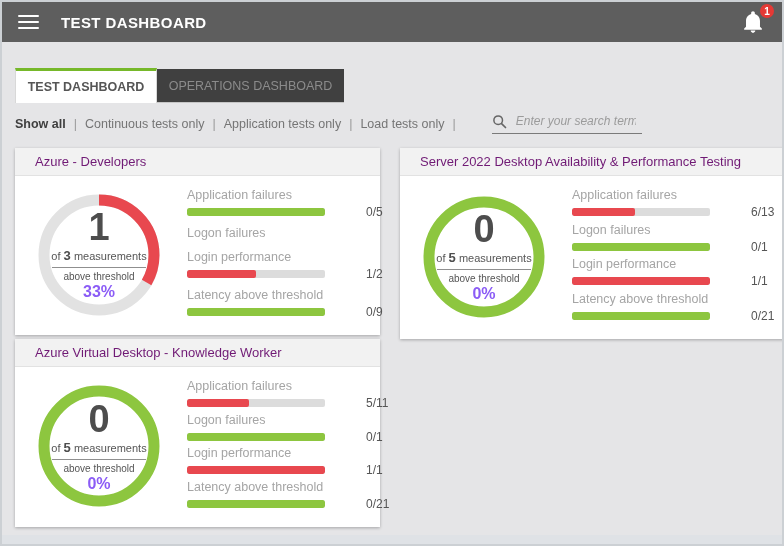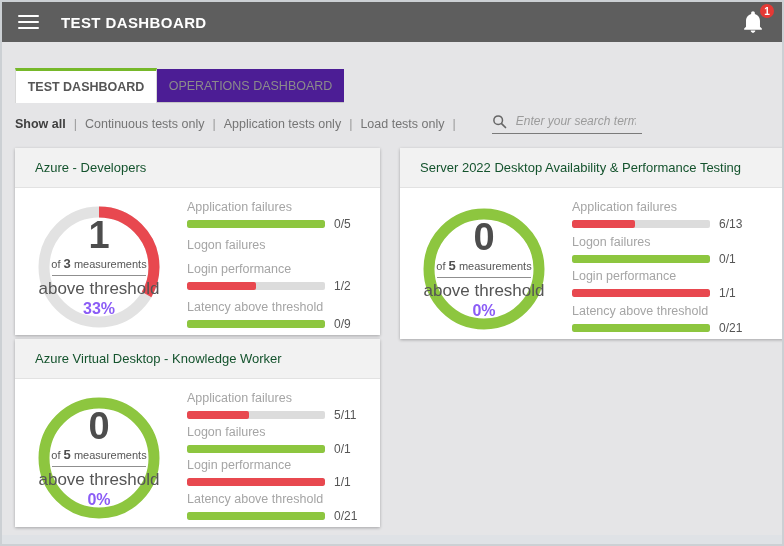--- a/index.html
+++ b/index.html
@@ -25,21 +25,21 @@
     display:flex; align-items:center; justify-content:center;
   }
   
   .tabs { position:absolute; top:66px; left:13px; display:flex; align-items:flex-end; }
   .tab { display:flex; align-items:center; justify-content:center; font-size:12.5px; cursor:pointer; }
   .tab-active {
     width:142px; height:35px; background:#fff; color:#555; font-weight:bold;
     border-top:3px solid #76b82a; border-left:1px solid #d8d8d8; border-right:1px solid #d8d8d8;
   }
   .tab-inactive {
-    width:187px; height:34px; background:#4c1d95; color:#8b8b8b;
+    width:187px; height:34px; background:#404040; color:#8b8b8b;
     border-bottom:1px solid #c6c6c6;
   }
   
   .filterbar { position:absolute; top:111px; left:13px; display:flex; align-items:center; }
   .filter-link { font-size:12.5px; color:#757575; cursor:pointer; white-space:nowrap; }
   .filter-link.first { color:#3f3f3f; font-weight:bold; }
   .filter-sep { color:#9a9a9a; margin:0 8px; font-size:12.5px; }
   .searchbox {
     display:flex; align-items:center; margin-left:28px; width:150px;
     border-bottom:1px solid #7a7a7a; padding-bottom:4px;
@@ -49,43 +49,43 @@
     border:none; outline:none; background:transparent; width:124px;
     font-family:"Liberation Sans", sans-serif; font-size:12px; font-style:italic; color:#555;
   }
   .search-input::placeholder { color:#9b9b9b; font-style:italic; }
   
   .card { position:absolute; background:#fff; box-shadow:0 1px 3px rgba(0,0,0,.28); }
   #card-0 { left:13px;  top:146px; width:365px; height:187px; }
   #card-1 { left:386px; top:146px; width:386px; height:191px;margin-left:12px; }
   #card-2 { left:13px;  top:337px; width:365px; height:188px; }
   .card-header {
-    height:40px; background:#f2f2f2; border-bottom:1px solid #e2e2e2;
+    height:28px; background:#f2f2f2; border-bottom:1px solid #e2e2e2;
     display:flex; align-items:center; padding-left:20px;
-    font-size:13px; color:#14532d;
+    font-size:13px; color:#701a75;
   }
   .card-body { display:flex; height:calc(100% - 28px); padding:8px 26px 10px 8px; }
   
   .donut-wrap { width:152px; flex:none; position:relative; display:flex; align-items:center; justify-content:center; }
   .donut { transform:rotate(-90deg); }
   .donut circle { fill:none; }
   .donut-center {
     position:absolute; inset:0; display:flex; flex-direction:column;
     align-items:center; justify-content:center; text-align:center; pointer-events:none;
   }
   .donut-number { font-size:38px; font-weight:bold; color:#4d4d4d; line-height:1; margin-bottom:2px; }
   .donut-line1 { font-size:11px; color:#555; }
   .donut-line1 b { font-size:13px; color:#4d4d4d; }
   .donut-divider { width:94px; border-top:1px solid #8f8f8f; margin:4px 0 3px 0; }
-  .donut-line2 { font-size:17px; color:#555; }
+  .donut-line2 { font-size:10px; color:#555; }
   .donut-percent { font-size:16px; font-weight:bold; color:#8b5cf6; margin-top:1px; }
   
   .metrics { flex:1; display:flex; flex-direction:column; justify-content:space-between; padding:4px 0 6px 12px; }
   .metric-label { font-size:12.5px; color:#a5a5a5; margin-bottom:3px; }
-  .metric-bar-row { display:flex; align-items:center; }
+  .metric-bar-row { display:flex; align-items:center;gap:32px; }
   .bar { width:138px; height:8px; border-radius:2px; background:#dcdcdc; overflow:hidden; flex:none; }
   .bar-fill { height:100%; border-radius:2px; }
   .metric-value { font-size:12px; color:#555; margin-left:9px; white-space:nowrap; }
   
   .bottom-strip { position:absolute; left:0; right:0; bottom:0; height:9px; background:#dfe2e6; }
 </style>
 </head>
 <body>
 
 <div class="topbar">

